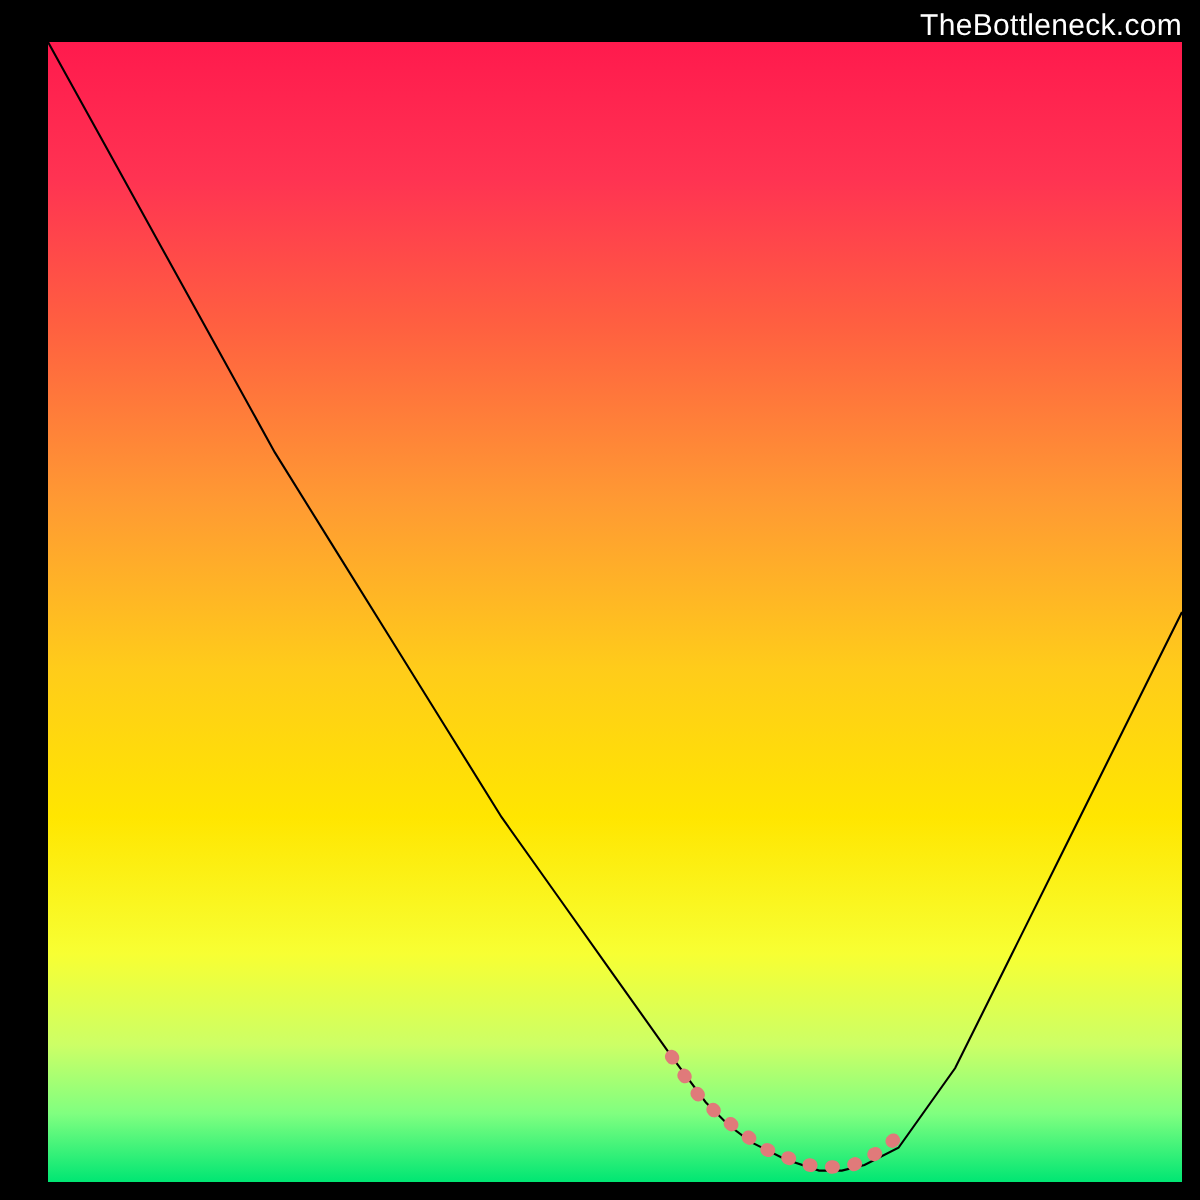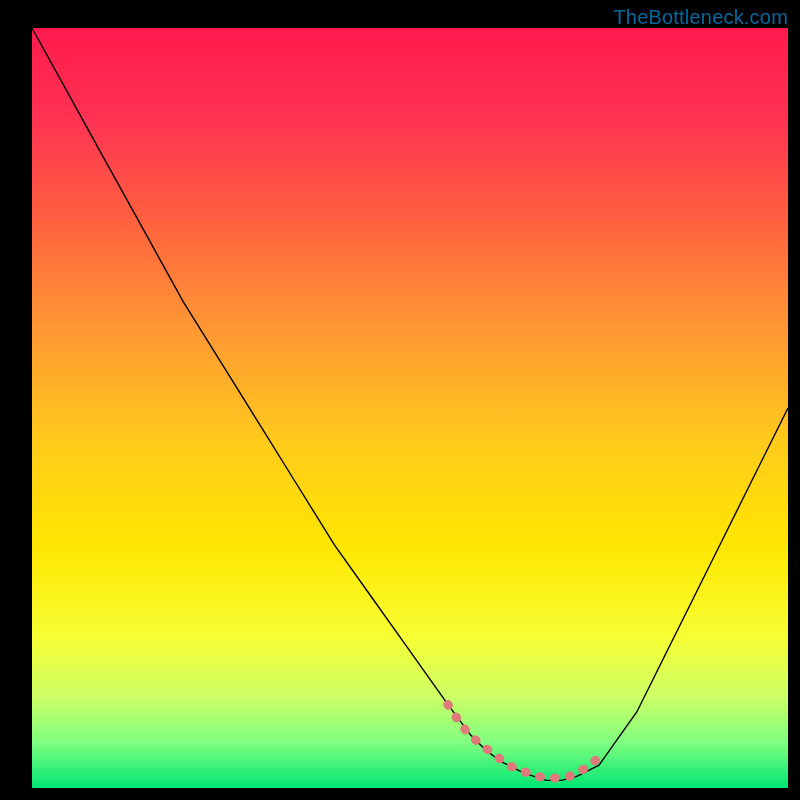--- a/index.html
+++ b/index.html
@@ -15,21 +15,21 @@
     position: absolute;
     top: 0;
     left: 0;
     width: 800px;
     height: 800px;
   }
   .watermark {
     position: absolute;
     top: 6px;
     right: 12px;
-    color: #0369a1;
+    color: #ffffff;
     font-size: 20px;
     font-weight: normal;
     z-index: 10;
     letter-spacing: 0.2px;
   }
 </style>
 </head>
 <body>
 
 <div class="chart-container">

